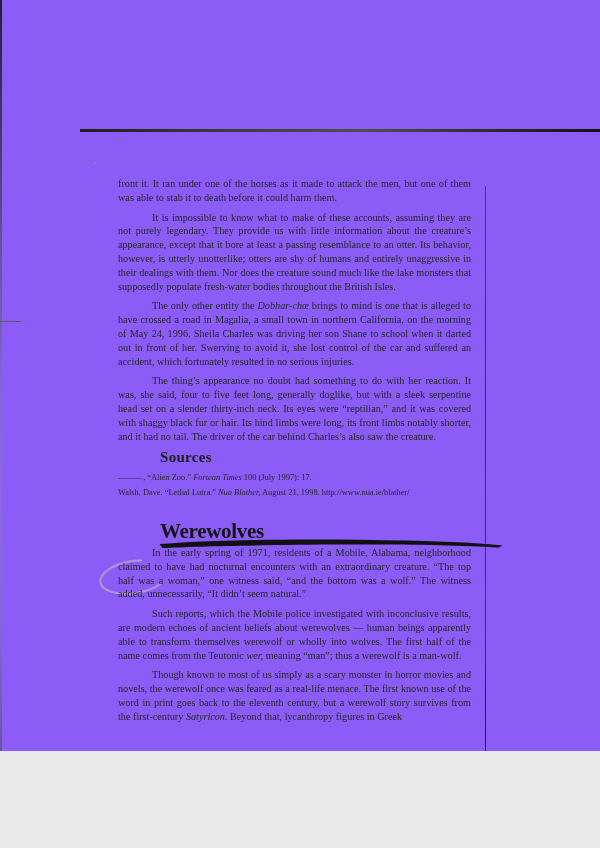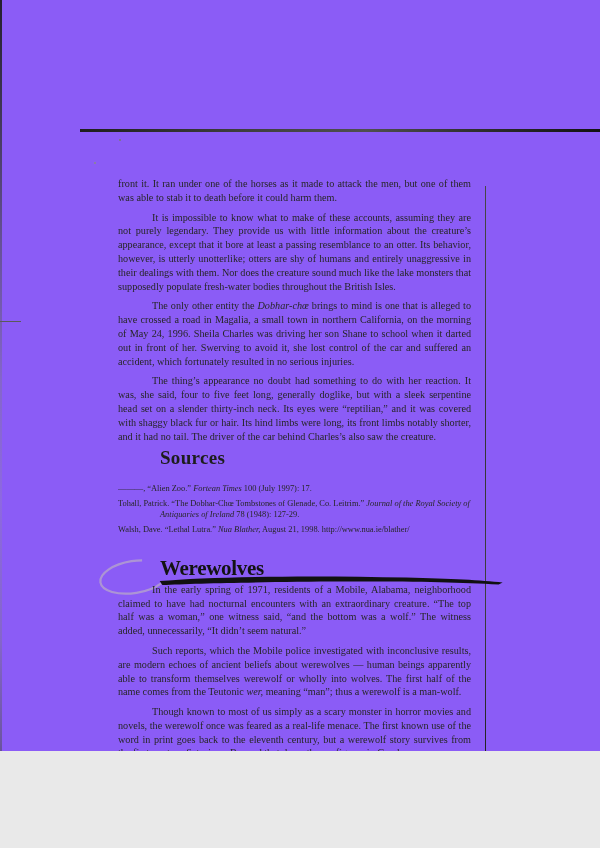--- a/index.html
+++ b/index.html
@@ -32,22 +32,22 @@
   .column{
     position:absolute;left:118px;top:177px;width:353px;
     font-size:10.2px;line-height:13.8px;
     text-align:justify;
   }
   .column p{margin:0 0 6px 0;}
   p.indent{text-indent:34px;}
   .it{font-style:italic;margin-top:29px;}
 
   .sources-heading{
-    font-size:19px;font-weight:bold;letter-spacing:.3px;
-    margin:3px 0 18px 42px;line-height:17px;color:#1d1d1d;
+    font-size:15px;font-weight:bold;letter-spacing:.3px;
+    margin:3px 0 7px 42px;line-height:17px;color:#1d1d1d;
     text-align:left;
   }
   .citation{
     font-size:8.4px;line-height:10.6px;text-align:left;
     padding-left:42px;text-indent:-42px;
     margin:0 0 4.5px 0 !important;
   }
 
   .ww-head-row{margin:21px 0 0 42px;position:relative;text-align:left;}
   .ww-heading{
@@ -108,21 +108,20 @@
 
   <div class="column">
     <p><span>front it. It ran under one of the horses as it made to attack the men, but one of them was able to stab it to death before it could harm them.</span></p>
     <p class="indent"><span>It is impossible to know what to make of these accounts, assuming they are not purely legendary. They provide us with little information about the creature’s appearance, except that it bore at least a passing resemblance to an otter. Its behavior, however, is utterly unotterlike; otters are shy of humans and entirely unaggressive in their dealings with them. Nor does the creature sound much like the lake monsters that supposedly populate fresh-water bodies throughout the British Isles.</span></p>
     <p class="indent"><span>The only other entity the </span><span class="it">Dobhar-chœ</span><span> brings to mind is one that is alleged to have crossed a road in Magalia, a small town in northern California, on the morning of May 24, 1996. Sheila Charles was driving her son Shane to school when it darted out in front of her. Swerving to avoid it, she lost control of the car and suffered an accident, which fortunately resulted in no serious injuries.</span></p>
     <p class="indent"><span>The thing’s appearance no doubt had something to do with her reaction. It was, she said, four to five feet long, generally doglike, but with a sleek serpentine head set on a slender thirty-inch neck. Its eyes were “reptilian,” and it was covered with shaggy black fur or hair. Its hind limbs were long, its front limbs notably shorter, and it had no tail. The driver of the car behind Charles’s also saw the creature.</span></p>
 
     <div class="sources-heading">Sources</div>
 
     <p class="citation"><span>———, “Alien Zoo.” </span><span class="it">Fortean Times</span><span> 100 (July 1997): 17.</span></p>
-    <p class="citation"><span>Tohall, Patrick. “The Dobhar-Chœ Tombstones of Glenade, Co. Leitrim.” </span><span class="it">Journal of the Royal Society of Antiquaries of Ireland</span><span> 78 (1948): 127-29.</span></p>
     <p class="citation"><span>Walsh, Dave. “Lethal Lutra.” </span><span class="it">Nua Blather,</span><span> August 21, 1998. http://www.nua.ie/blather/</span></p>
 
     <div class="ww-head-row">
       <h2 class="ww-heading">Werewolves</h2><svg class="ww-underline" viewBox="0 0 130 13" preserveAspectRatio="none" style="left:-3px;">
         <path d="M1,7 C20,2.5 58,1.2 93,3.6 C110,4.8 121,6.2 129,8.6 L127.5,10.6 C113,8.4 96,7.4 70,7.6 C40,7.8 14,9.4 2,11 Z" fill="#111"></path>
       </svg>
     </div>
 
     <p class="indent ww-first"><span>In the early spring of 1971, residents of a Mobile, Alabama, neighborhood claimed to have had nocturnal encounters with an extraordinary creature. “The top half was a woman,” one witness said, “and the bottom was a wolf.” The witness added, unnecessarily, “It didn’t seem natural.”</span></p>
     <p class="indent"><span>Such reports, which the Mobile police investigated with inconclusive results, are modern echoes of ancient beliefs about werewolves — human beings apparently able to transform themselves werewolf or wholly into wolves. The first half of the name comes from the Teutonic </span><span class="it">wer,</span><span> meaning “man”; thus a werewolf is a man-wolf.</span></p>

